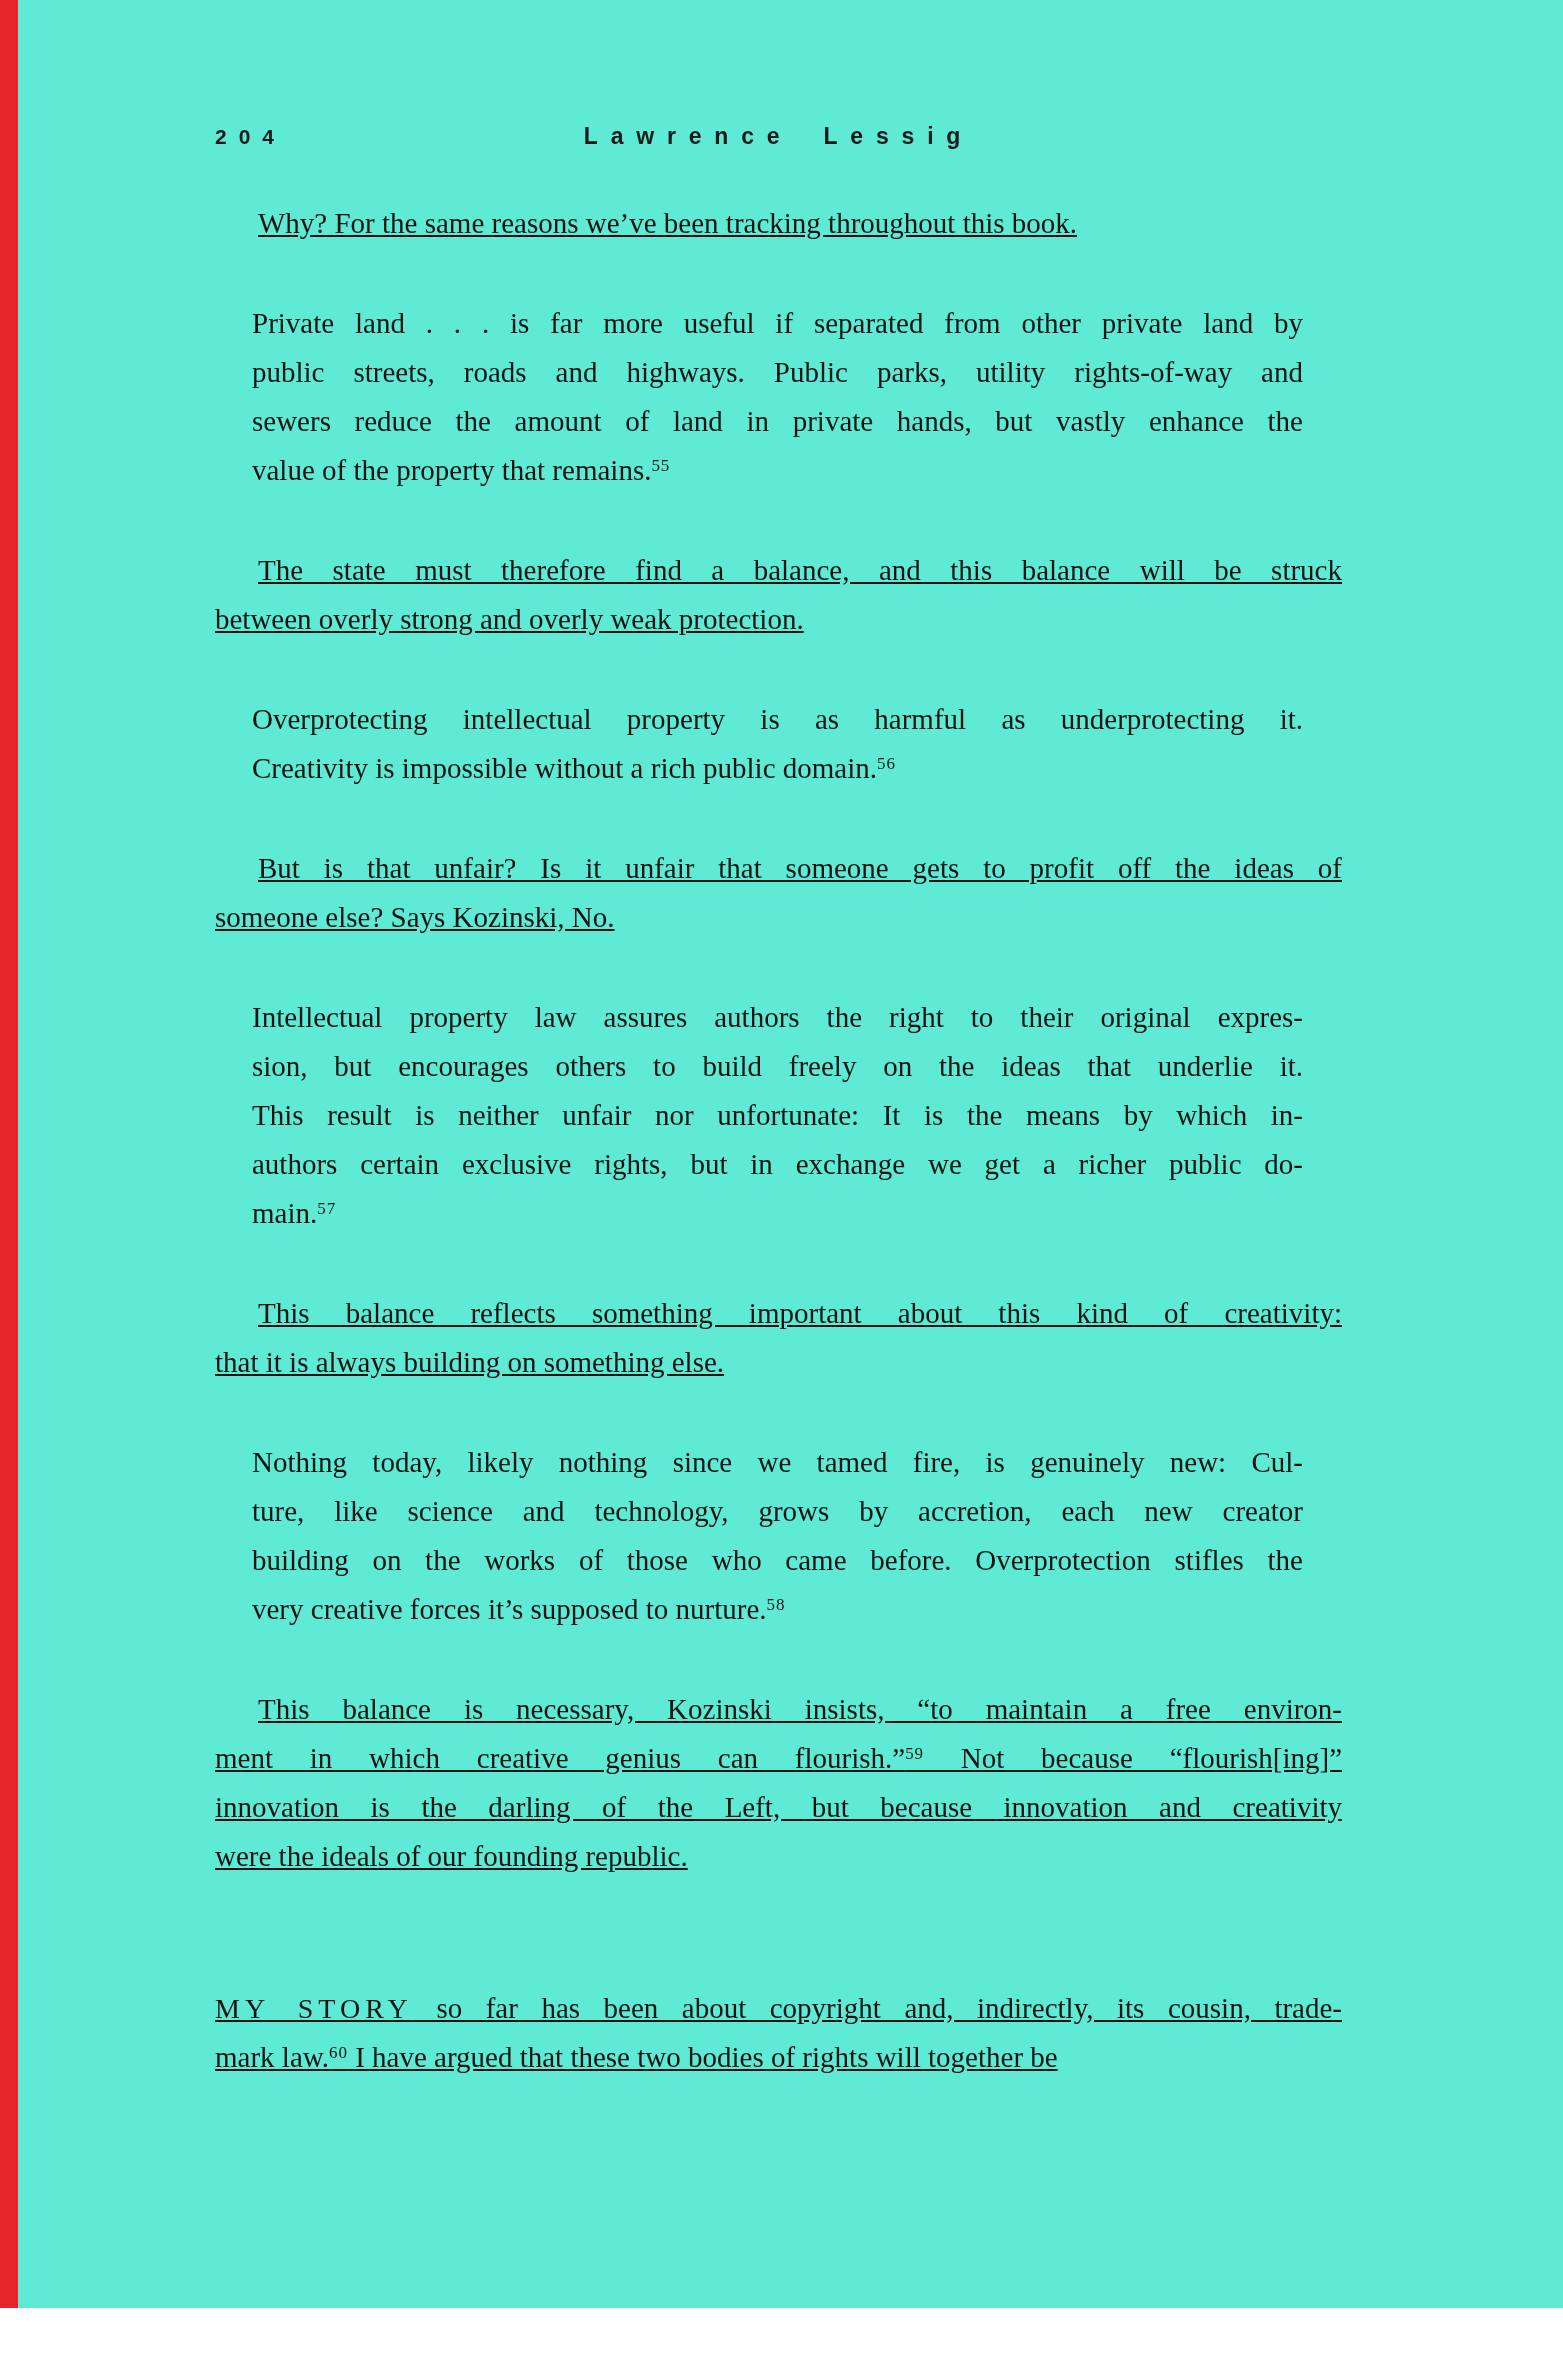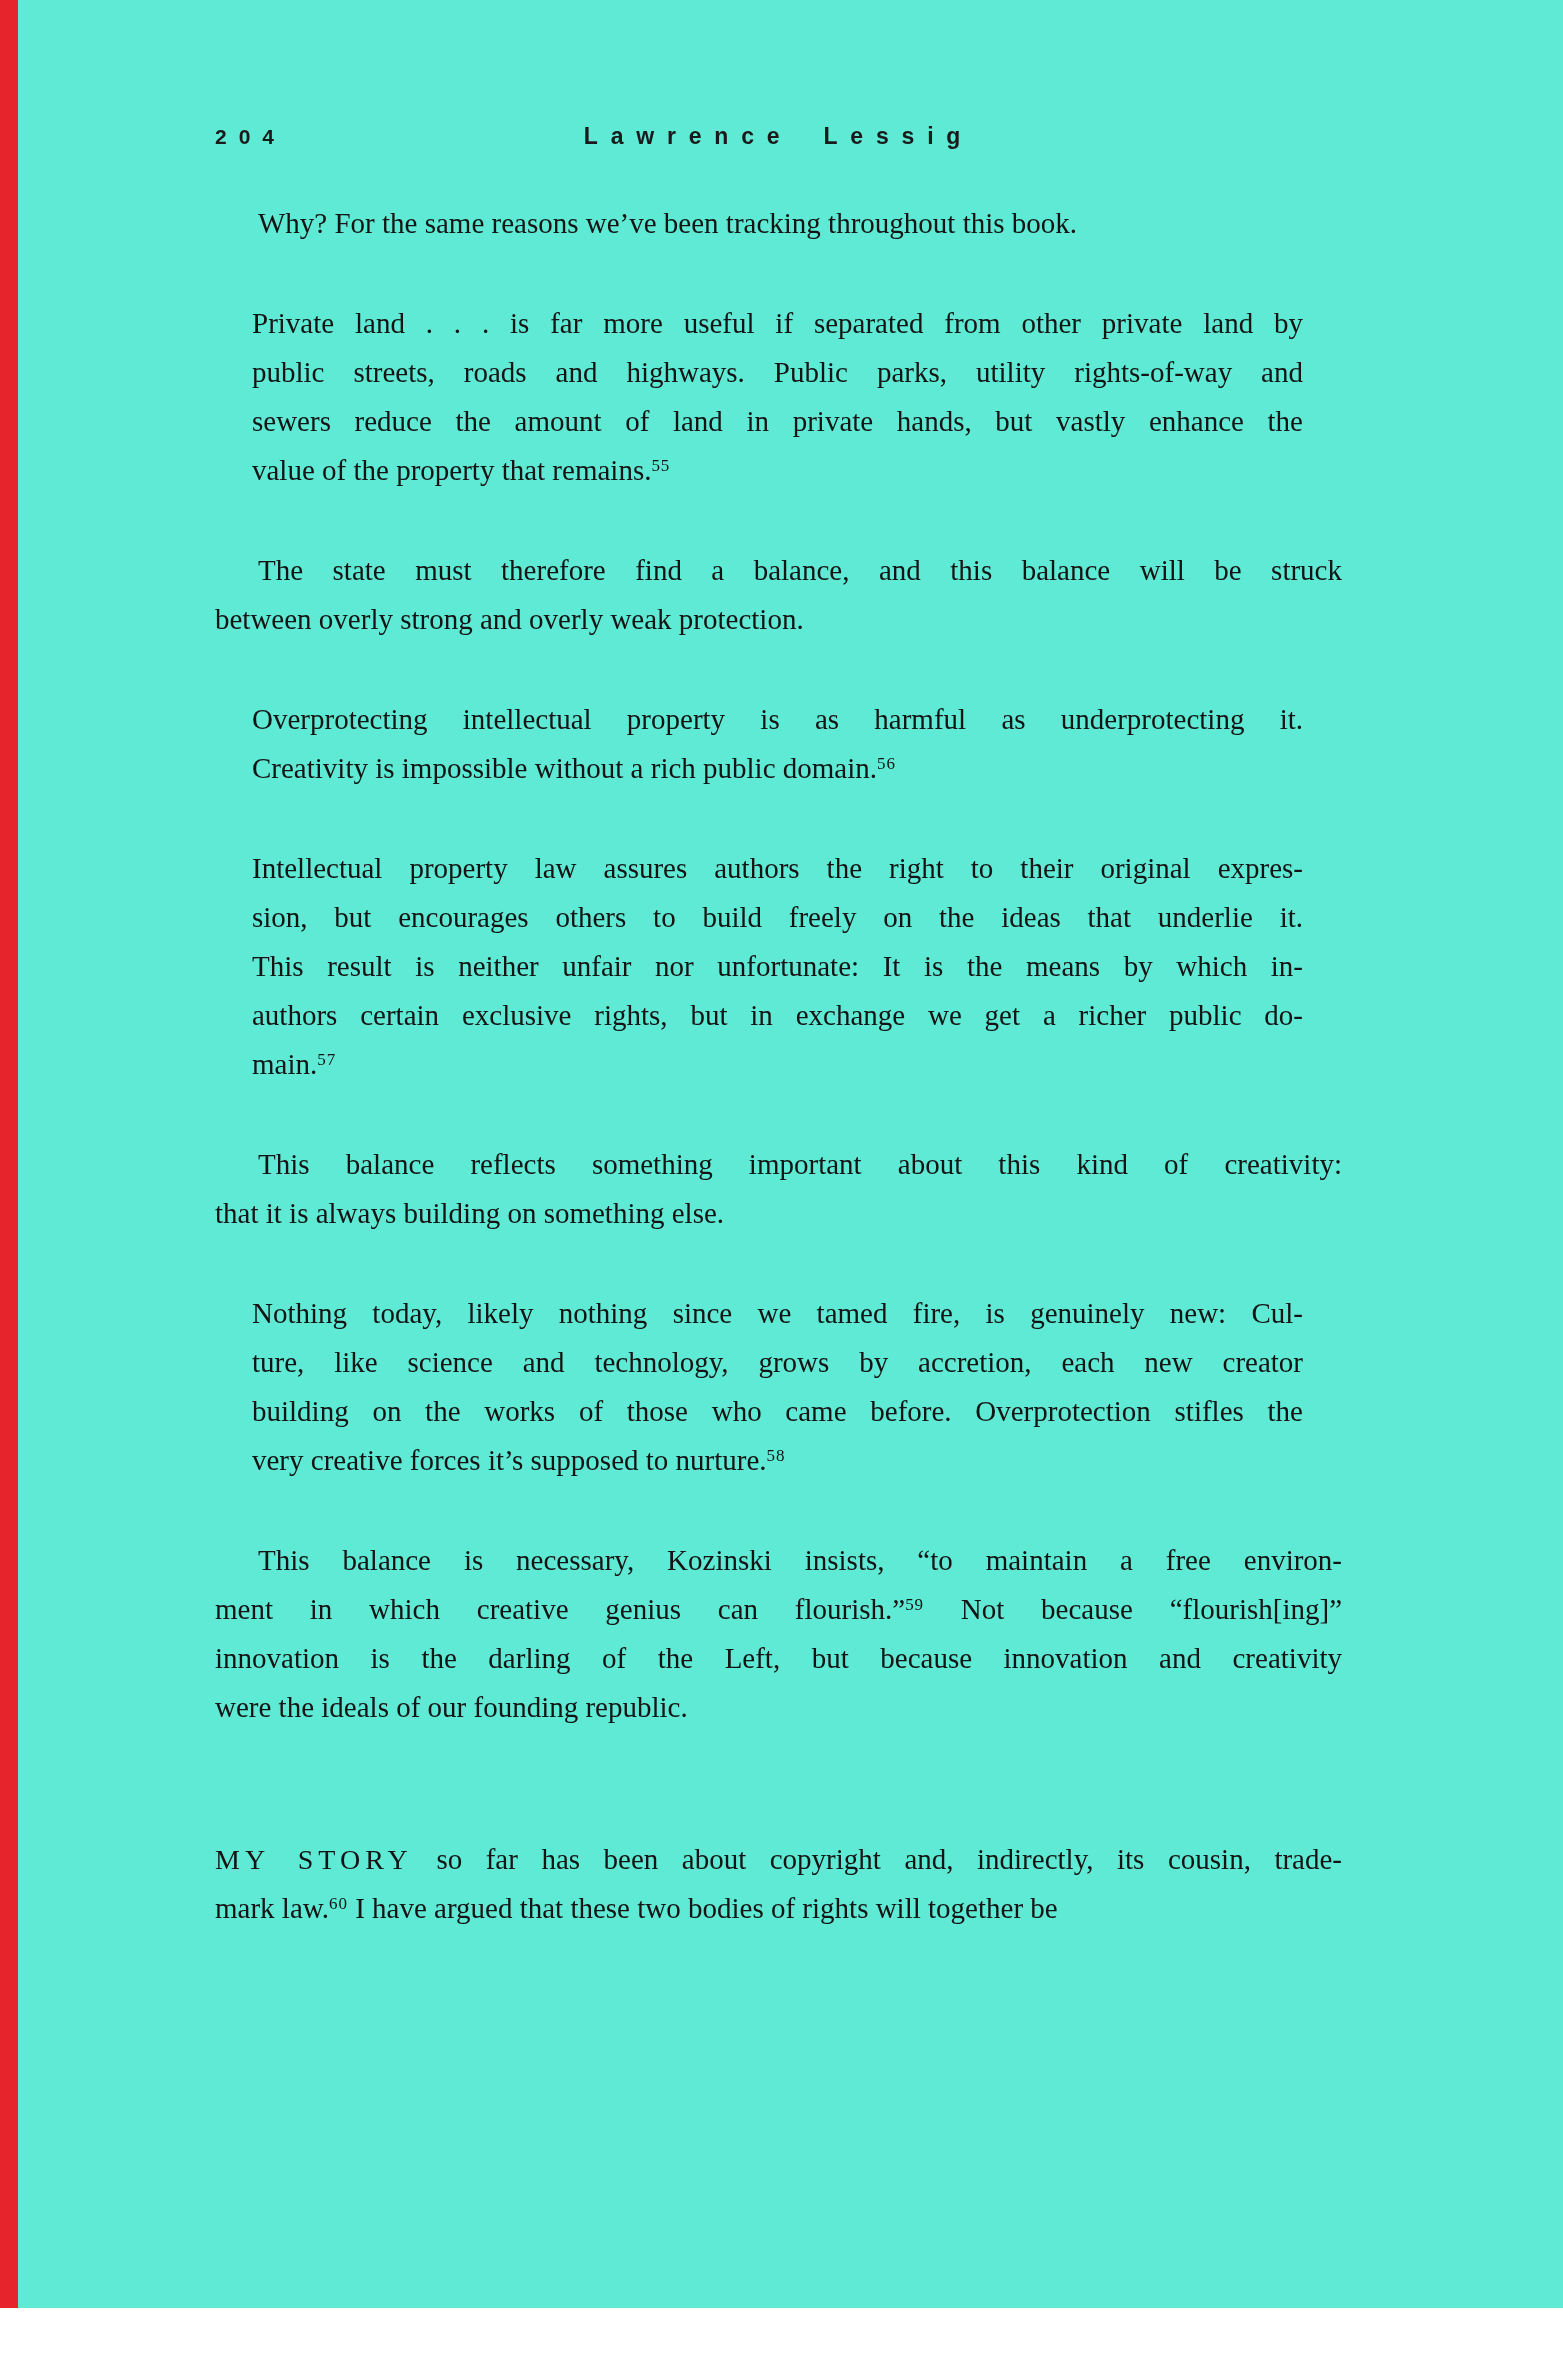--- a/index.html
+++ b/index.html
@@ -16,21 +16,21 @@
   .content { position:absolute; left:215px; top:0; width:1127px; }
 
   .header { position:relative; margin-top:124px; height:25.5px;
     font-family:"Liberation Sans","DejaVu Sans",sans-serif;
     font-weight:bold; color:#1a1a1a; }
   .folio { position:absolute; left:0; top:0; font-size:21px; letter-spacing:12px; line-height:25.5px; }
   .running-head { position:absolute; left:0; right:0; top:0; text-align:center;
     font-size:23px; letter-spacing:12.8px; word-spacing:12px; line-height:25.5px; }
 
   .block { font-size:29px; line-height:49px; }
-  .para  { width:1127px; }
+  .para  { width:1127px;text-decoration:underline; }
   .quote { width:1051px; margin-left:37px; }
   .gap-after-header { margin-top:49px; }
   .gap-normal  { margin-top:51px; }
   .gap-section { margin-top:103px; }
   .indent .line:first-child { text-indent:43px; }
 
   .line { text-align:justify; text-align-last:justify; }
   .line.last { text-align-last:left; }
 
   sup.fn { font-size:17px; line-height:0; position:relative; top:-0.5em; vertical-align:baseline; letter-spacing:0.9px; }
@@ -57,20 +57,24 @@
           <div class="line last">value of the property that remains.<sup class="fn">55</sup></div>
         </div>
         <div class="block para gap-normal indent">
           <div class="line">The state must therefore find a balance, and this balance will be struck</div>
           <div class="line last">between overly strong and overly weak protection.</div>
         </div>
         <div class="block quote gap-normal">
           <div class="line">Overprotecting intellectual property is as harmful as underprotecting it.</div>
           <div class="line last">Creativity is impossible without a rich public domain.<sup class="fn">56</sup></div>
         </div>
+        <div class="block para gap-normal indent">
+          <div class="line">But is that unfair? Is it unfair that someone gets to profit off the ideas of</div>
+          <div class="line last">someone else? Says Kozinski, No.</div>
+        </div>
         <div class="block quote gap-normal">
           <div class="line">Intellectual property law assures authors the right to their original expres-</div>
           <div class="line">sion, but encourages others to build freely on the ideas that underlie it.</div>
           <div class="line">This result is neither unfair nor unfortunate: It is the means by which in-</div>
           <div class="line">authors certain exclusive rights, but in exchange we get a richer public do-</div>
           <div class="line last">main.<sup class="fn">57</sup></div>
         </div>
         <div class="block para gap-normal indent">
           <div class="line">This balance reflects something important about this kind of creativity:</div>
           <div class="line last">that it is always building on something else.</div>

